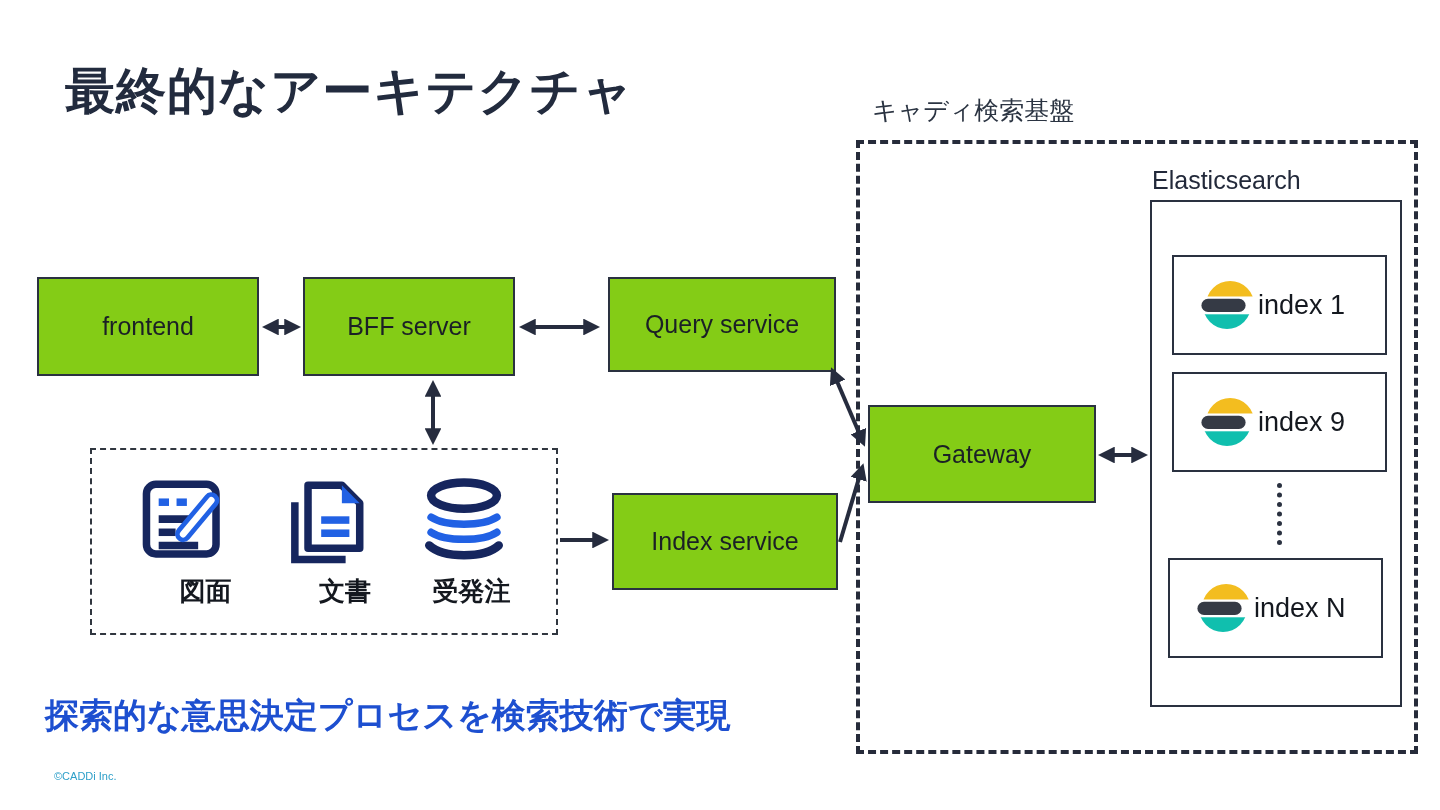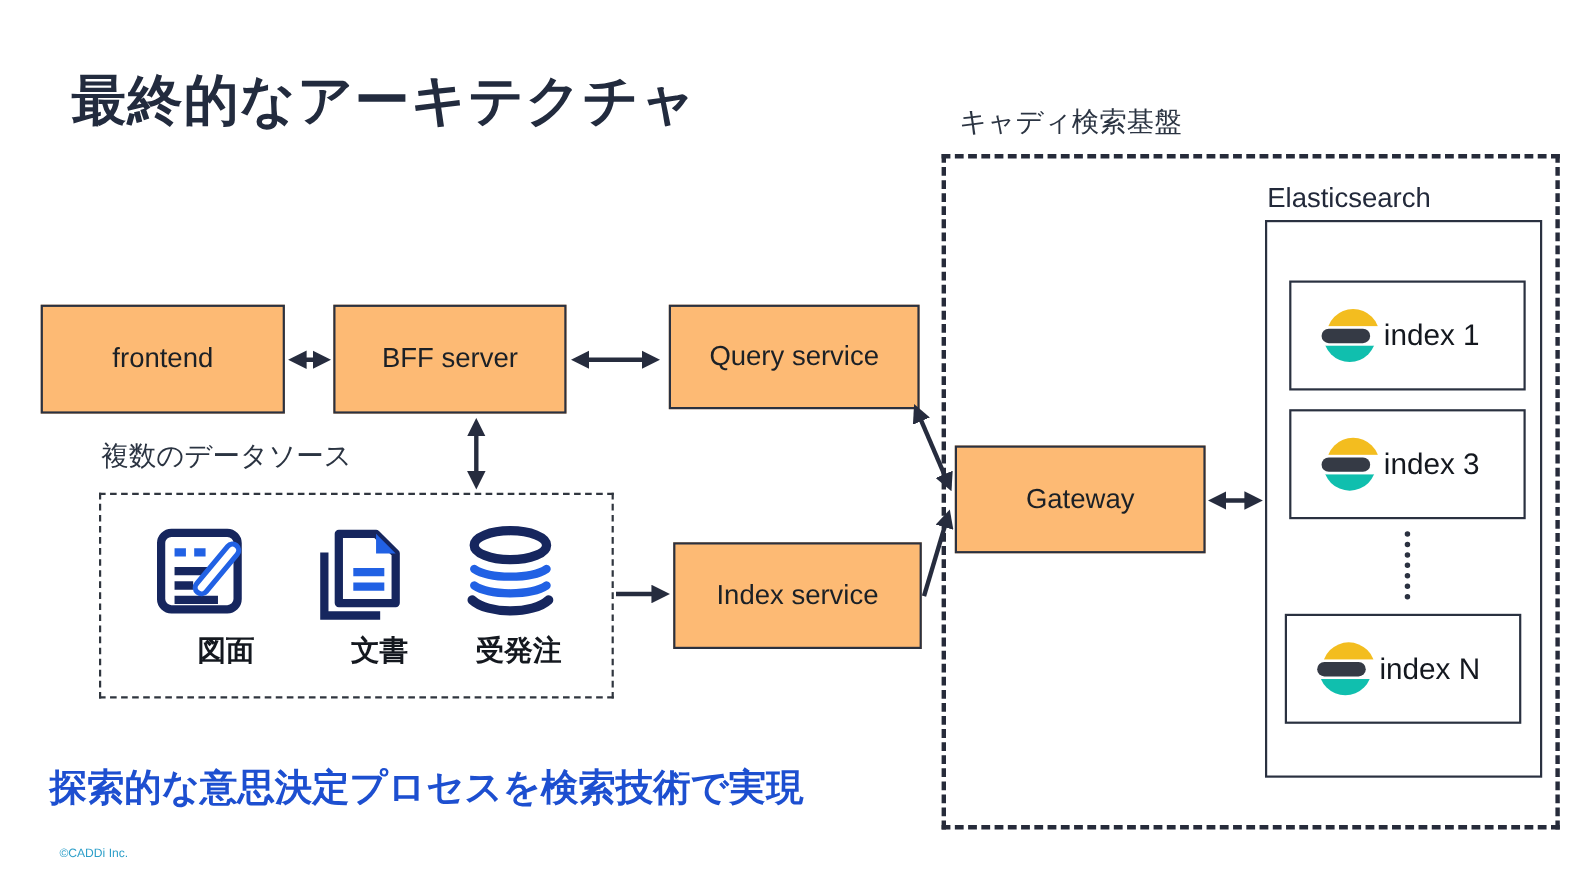--- a/index.html
+++ b/index.html
@@ -13,21 +13,21 @@
     --es-teal:#10bfae;
   }
   html,body{margin:0;padding:0;background:#fff;}
   body{width:1440px;height:810px;overflow:hidden;
        font-family:"Liberation Sans","DejaVu Sans",sans-serif;color:var(--ink);}
   .canvas{position:relative;width:1440px;height:810px;}
 
   .page-title{position:absolute;left:65px;top:58px;font-size:50px;font-weight:900;
               color:#222b3e;letter-spacing:1px;white-space:nowrap;}
 
-  .box{position:absolute;background:#fdba74;border:2px solid #2a3140;
+  .box{position:absolute;background:#84cc16;border:2px solid #2a3140;
        display:flex;align-items:center;justify-content:center;
        font-size:25px;color:#1b2026;box-sizing:border-box;white-space:nowrap;z-index:3;}
 
   .node-frontend{left:37px;top:277px;width:222px;height:99px;}
   .node-bff{left:303px;top:277px;width:212px;height:99px;}
   .node-query{left:608px;top:277px;width:228px;height:95px;}
   .node-index-service{left:612px;top:493px;width:226px;height:97px;}
   .node-gateway{left:868px;top:405px;width:228px;height:98px;}
 
   .platform{position:absolute;left:856px;top:140px;width:562px;height:614px;
@@ -112,31 +112,30 @@
   <div class="index-box index-1">
     <svg class="eslogo" viewBox="0 0 80 80">
         <use href="#es-logo-shape"></use>
       </svg>
     <span>index 1</span>
   </div>
   <div class="index-box index-2">
     <svg class="eslogo" viewBox="0 0 80 80">
         <use href="#es-logo-shape"></use>
       </svg>
-    <span>index 3</span>
+    <span>index 9</span>
   </div>
   <div class="ellipsis"></div>
   <div class="index-box index-n">
     <svg class="eslogo" viewBox="0 0 80 80">
         <use href="#es-logo-shape"></use>
       </svg>
     <span>index N</span>
   </div>
 
-  <div class="ds-label">複数のデータソース</div>
   <div class="ds-box">
 
     <div class="ds-item">
       <svg viewBox="0 0 100 100">
         <rect x="9" y="11" width="74" height="74" rx="10" fill="none" stroke="var(--icon-navy,#16265e)" stroke-width="8"></rect>
         <line x1="22" y1="30" x2="33" y2="30" stroke="var(--icon-blue,#2161e4)" stroke-width="8"></line>
         <line x1="41" y1="30" x2="52" y2="30" stroke="var(--icon-blue,#2161e4)" stroke-width="8"></line>
         <line x1="22" y1="48" x2="58" y2="48" stroke="var(--icon-navy,#16265e)" stroke-width="8"></line>
         <line x1="22" y1="62" x2="40" y2="62" stroke="var(--icon-navy,#16265e)" stroke-width="8"></line>
         <line x1="22" y1="76" x2="64" y2="76" stroke="var(--icon-navy,#16265e)" stroke-width="8"></line>

